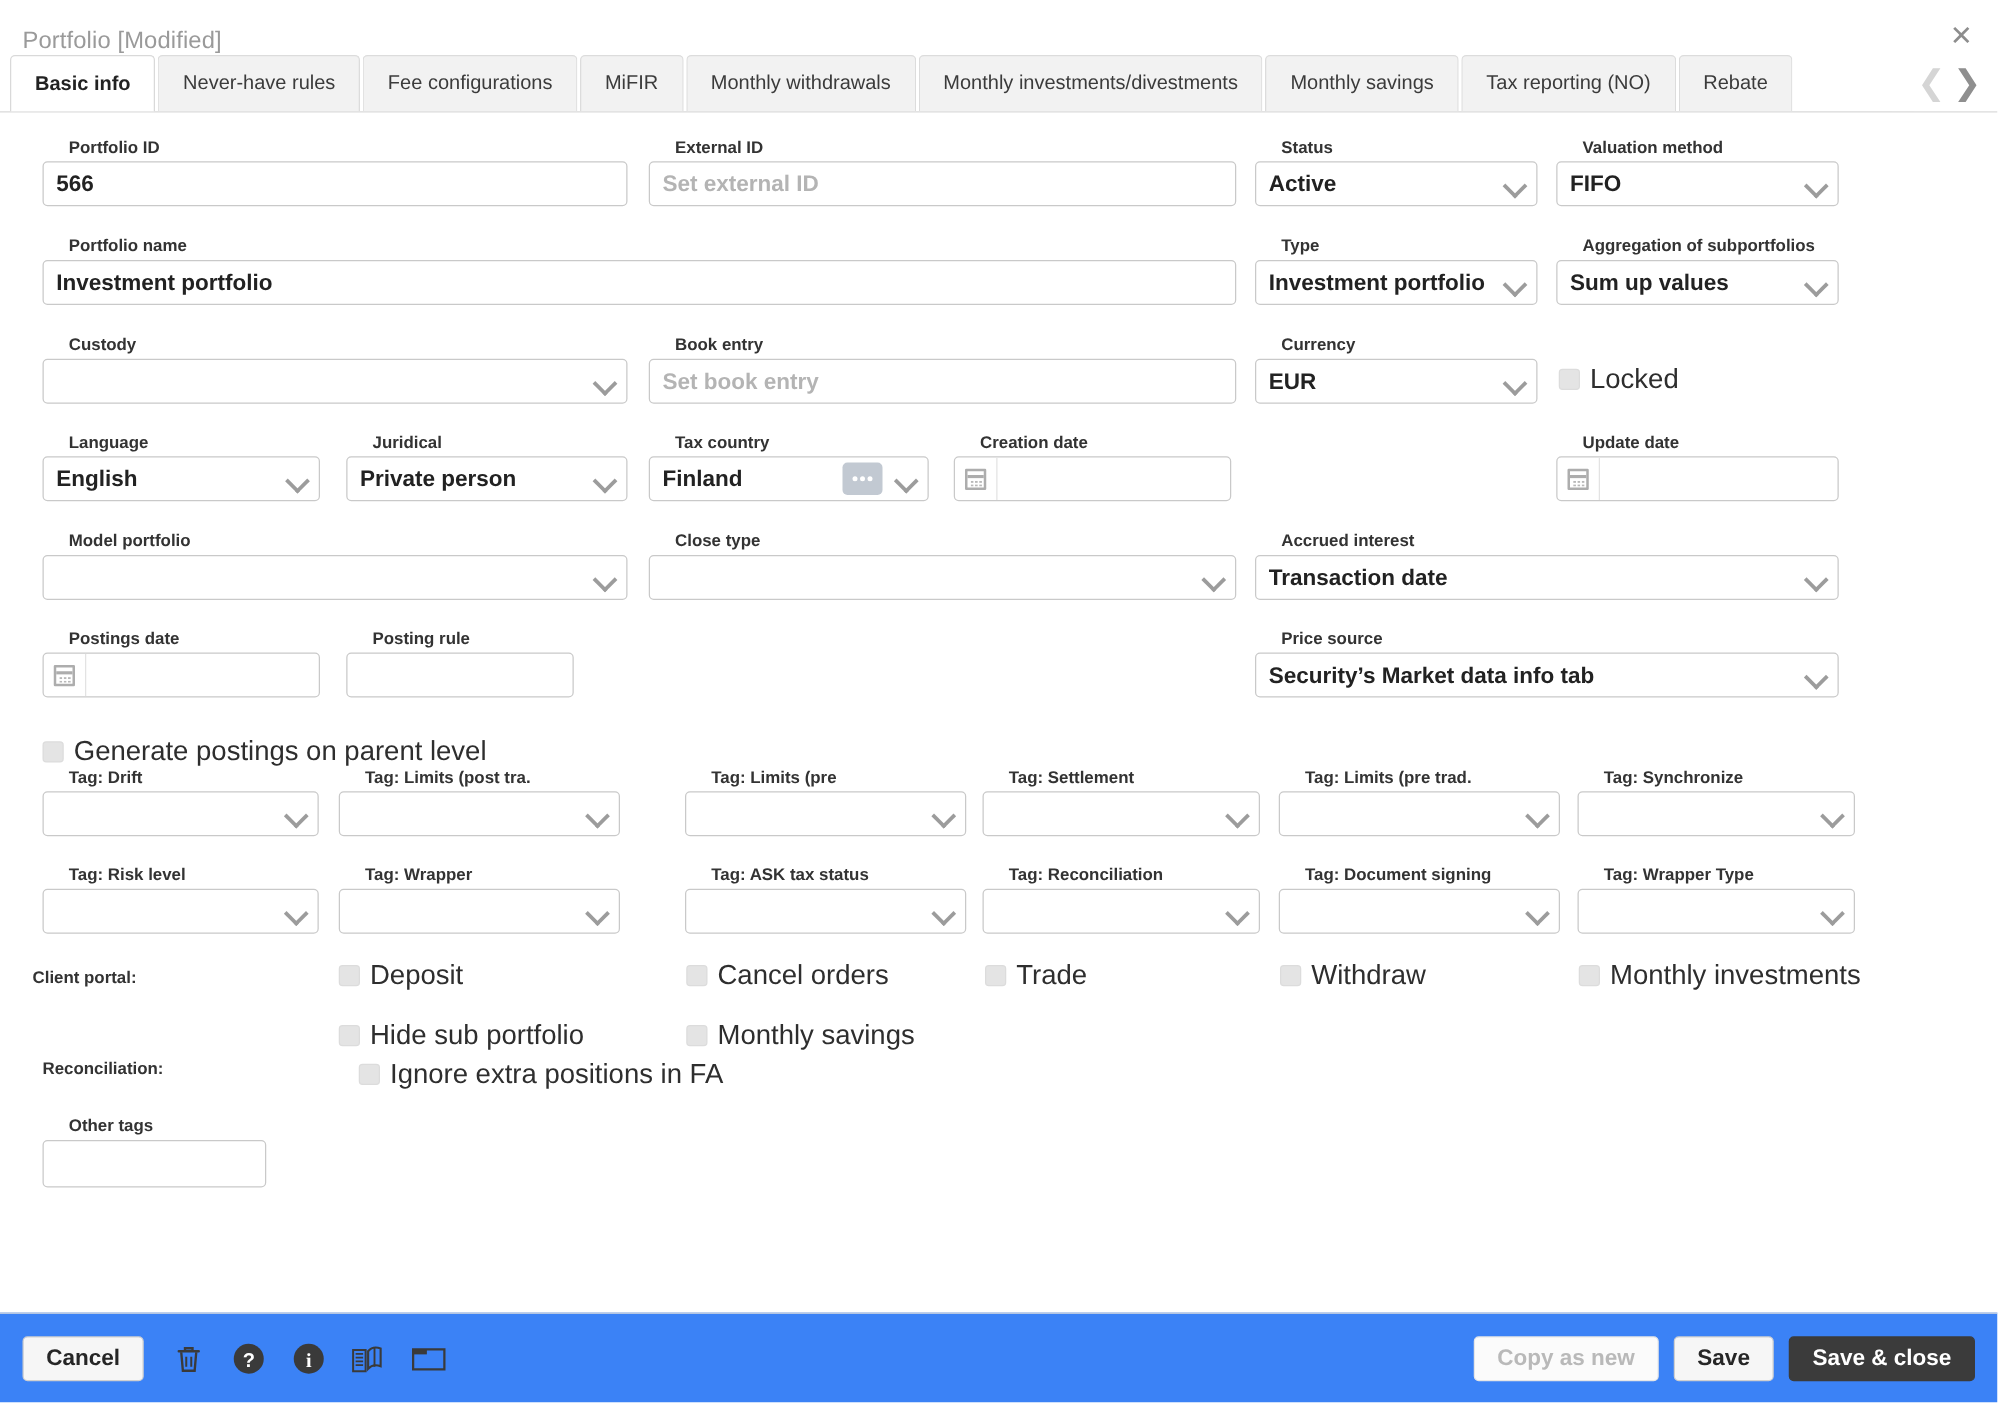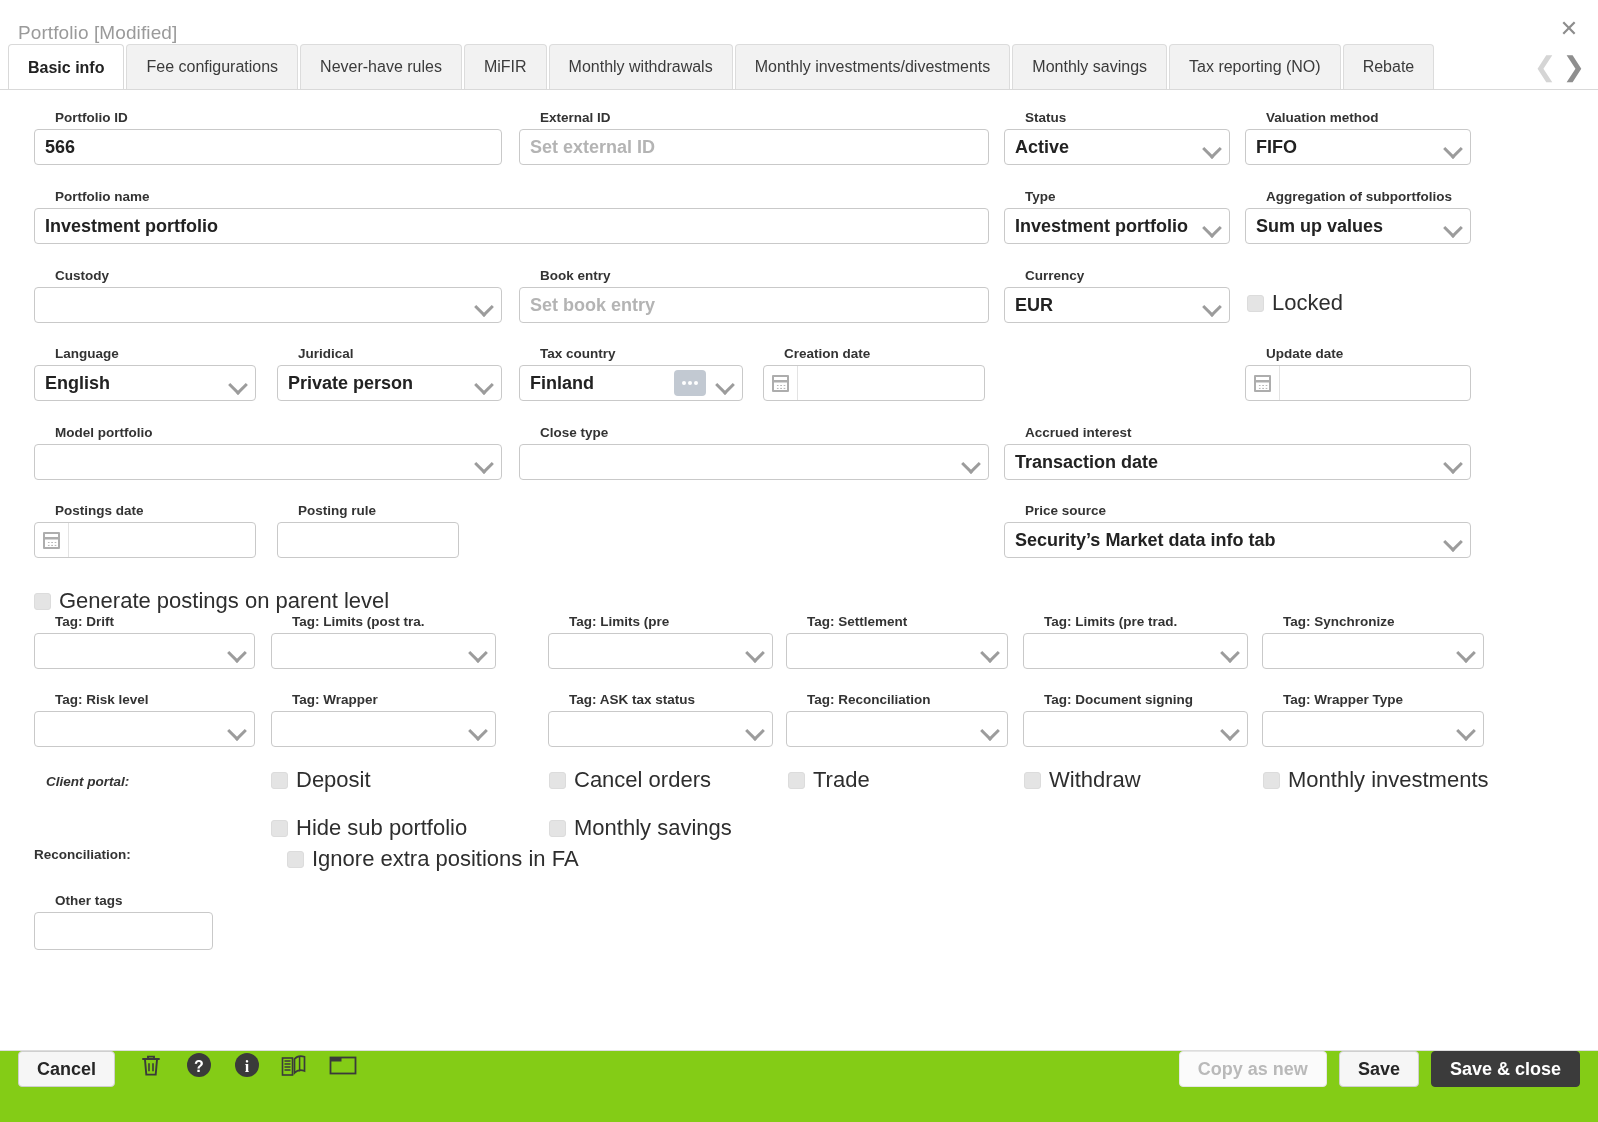--- a/index.html
+++ b/index.html
@@ -227,23 +227,23 @@
     white-space: nowrap;
   }
 
   .abs { position: absolute; }
 
   
   .footer {
     flex: 0 0 72px;
     height: 72px;
     border-top: 1px solid #dddddd;
-    background: #84cc16;
-    display: flex;
-    align-items: flex-start;
+    background: #3b82f6;
+    display: flex;
+    align-items: center;
     padding: 0 18px;
     gap: 0;
   }
   .btn {
     height: 36px;
     border-radius: 4px;
     border: 1px solid #cfcfcf;
     background: #f6f6f6;
     font-size: 18px;
     font-weight: bold;
@@ -290,24 +290,24 @@
   <div class="titlebar">
     <div class="title-text">Portfolio [Modified]</div>
     <div class="close-x">✕</div>
   </div>
 
   <div class="tabbar">
     <div class="tab active">
         <span>Basic info</span>
       </div>
     <div class="tab">
+        <span>Never-have rules</span>
+      </div>
+    <div class="tab">
         <span>Fee configurations</span>
-      </div>
-    <div class="tab">
-        <span>Never-have rules</span>
       </div>
     <div class="tab">
         <span>MiFIR</span>
       </div>
     <div class="tab">
         <span>Monthly withdrawals</span>
       </div>
     <div class="tab">
         <span>Monthly investments/divestments</span>
       </div>
@@ -592,21 +592,21 @@
       </div>
     </div>
     <div class="abs" style="left:1262px; top:602px; width:222px;">
       <div class="field-label">Tag: Wrapper Type</div>
       <div class="ctl">
         <span class="val"></span>
         <span class="caret"></span>
       </div>
     </div>
 
-    <div class="abs section-label" style="left:46px; top:684px;font-style:italic;">Client portal:</div>
+    <div class="abs section-label" style="left:26px; top:684px;">Client portal:</div>
 
     <div class="abs chk-row" style="left:271px; top:677px;">
       <div class="chk"></div>
       <div class="chk-label">Deposit</div>
     </div>
     <div class="abs chk-row" style="left:549px; top:677px;">
       <div class="chk"></div>
       <div class="chk-label">Cancel orders</div>
     </div>
     <div class="abs chk-row" style="left:788px; top:677px;">

